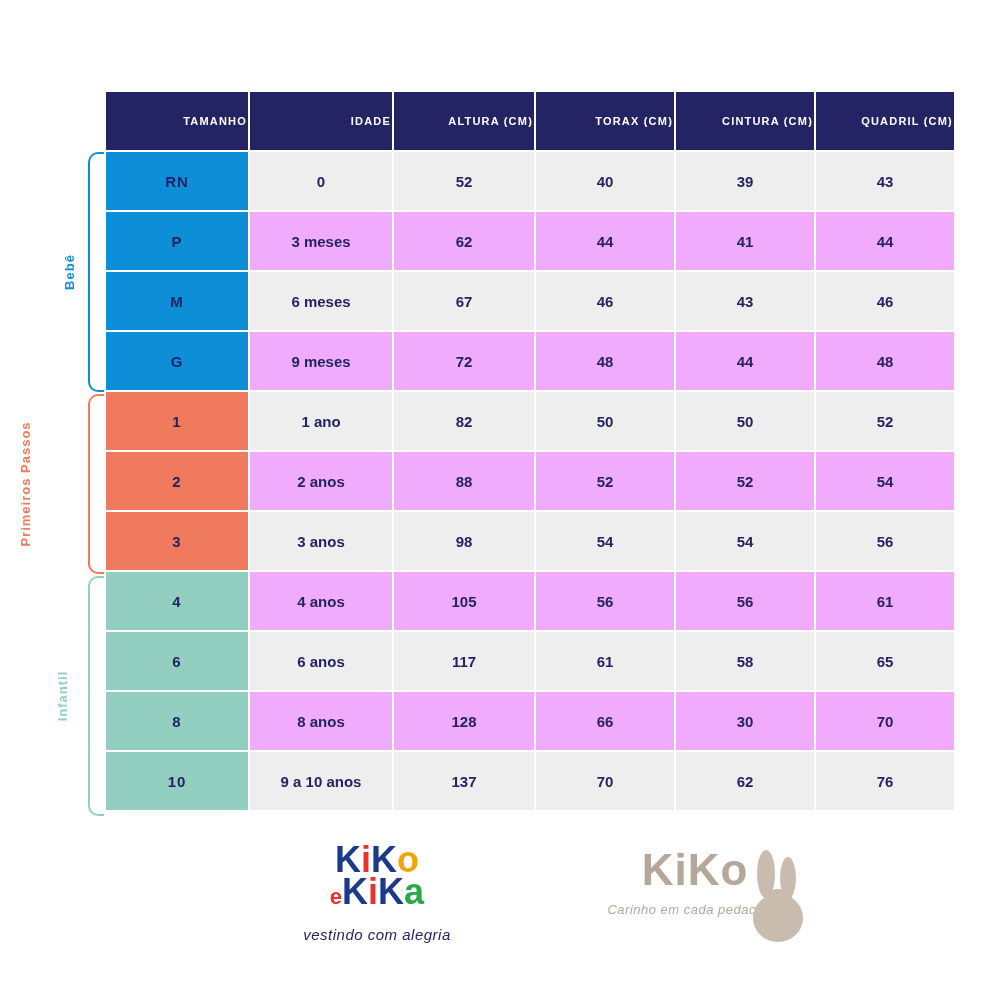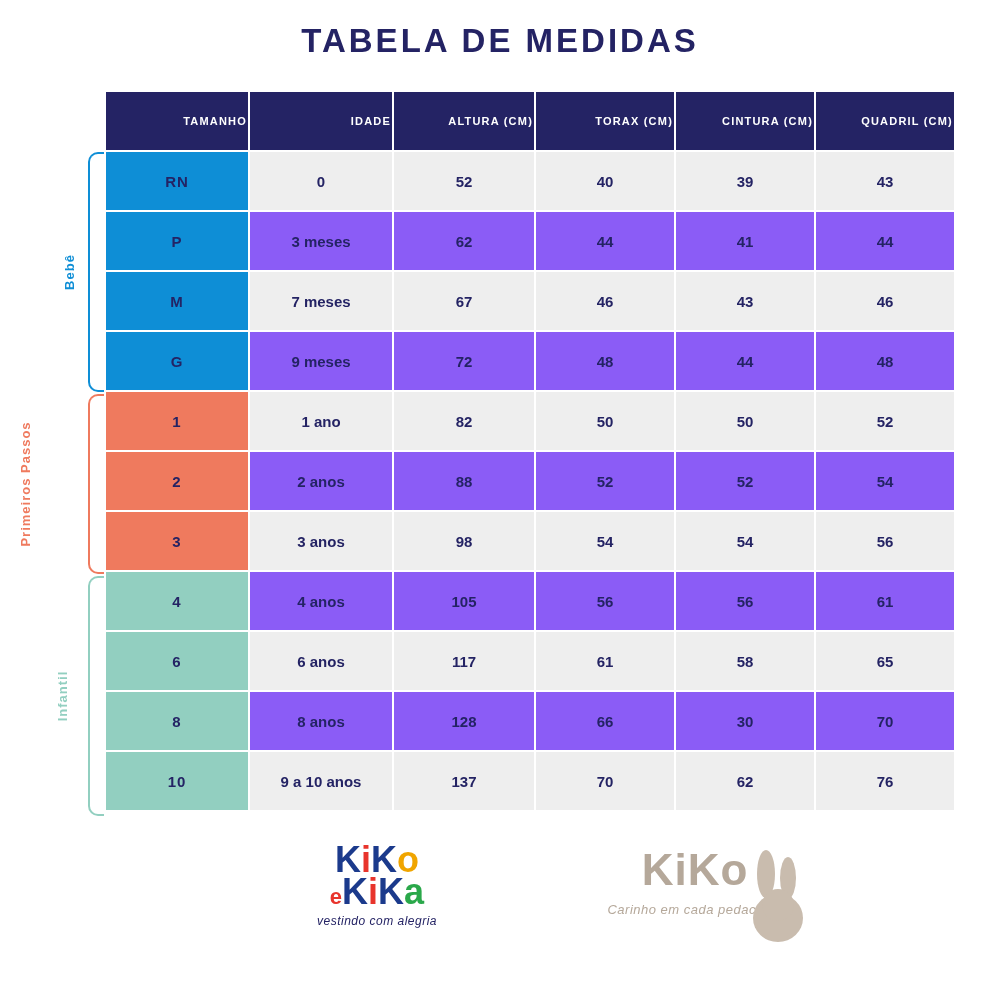--- a/index.html
+++ b/index.html
@@ -68,21 +68,21 @@
   td.size-cell {
     color: #ffffff;
     font-size: 15px;
     letter-spacing: 1px;
   }
   td.size-bebe   { background: #0e8ed6; }
   td.size-passos { background: #ef7a5e; }
   td.size-infantil { background: #92cfc0; }
 
   td.data-light { background: #eeeeee; }
-  td.data-dark  { background: #8b5cf6; }
+  td.data-dark  { background: #f0abfc; }
 
   
   .groups {
     position: absolute;
     left: 58px;
     top: 90px;
     width: 48px;
     height: 760px;
   }
   .group {
@@ -144,22 +144,22 @@
     font-weight: bold;
     line-height: 1;
     margin-top: -4px;
   }
   .kk-k  { color: #1b3a8c; }
   .kk-i  { color: #e8342c; }
   .kk-o  { color: #f0a500; }
   .kk-e  { color: #e8342c; font-size: 22px; }
   .kk-a  { color: #2aa84a; }
   .kk-tag {
-    margin-top: 4px;
-    font-size: 12px;
+    margin-top: 16px;
+    font-size: 15px;
     color: #242364;
     font-style: italic;
     letter-spacing: 0.5px;
   }
 
   .logo-kiko-baby {
     position: absolute;
     left: 570px;
     top: 6px;
     width: 250px;
@@ -192,21 +192,20 @@
     top: 2px;
     width: 70px;
     height: 92px;
   }
 </style>
 </head>
 <body>
 
 <div class="page">
 
-  <div class="title">TABELA DE MEDIDAS</div>
 
   <div class="groups">
     <div class="group group-bebe" style="top:62px;height:240px;">
       <div class="bracket"></div>
       <div class="glabel">Bebê</div>
     </div>
     <div class="group group-passos" style="top:304px;height:180px;">
       <div class="bracket"></div>
       <div class="glabel">Primeiros Passos</div>
     </div>
@@ -248,21 +247,21 @@
         <tr>
           <td class="size-cell size-bebe">P</td>
           <td class="data-dark">3 meses</td>
           <td class="data-dark">62</td>
           <td class="data-dark">44</td>
           <td class="data-dark">41</td>
           <td class="data-dark">44</td>
         </tr>
         <tr>
           <td class="size-cell size-bebe">M</td>
-          <td class="data-light">7 meses</td>
+          <td class="data-light">6 meses</td>
           <td class="data-light">67</td>
           <td class="data-light">46</td>
           <td class="data-light">43</td>
           <td class="data-light">46</td>
         </tr>
         <tr>
           <td class="size-cell size-bebe">G</td>
           <td class="data-dark">9 meses</td>
           <td class="data-dark">72</td>
           <td class="data-dark">48</td>

